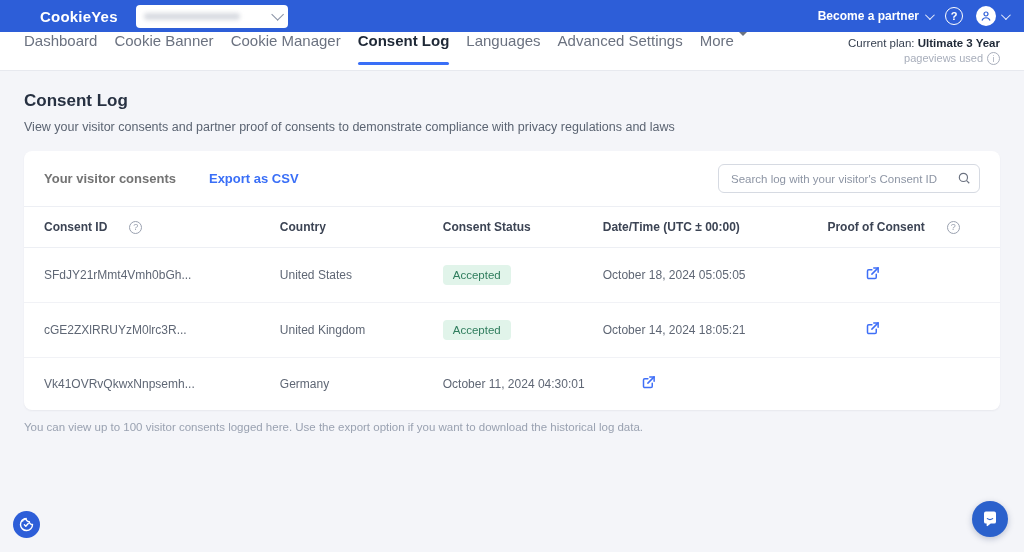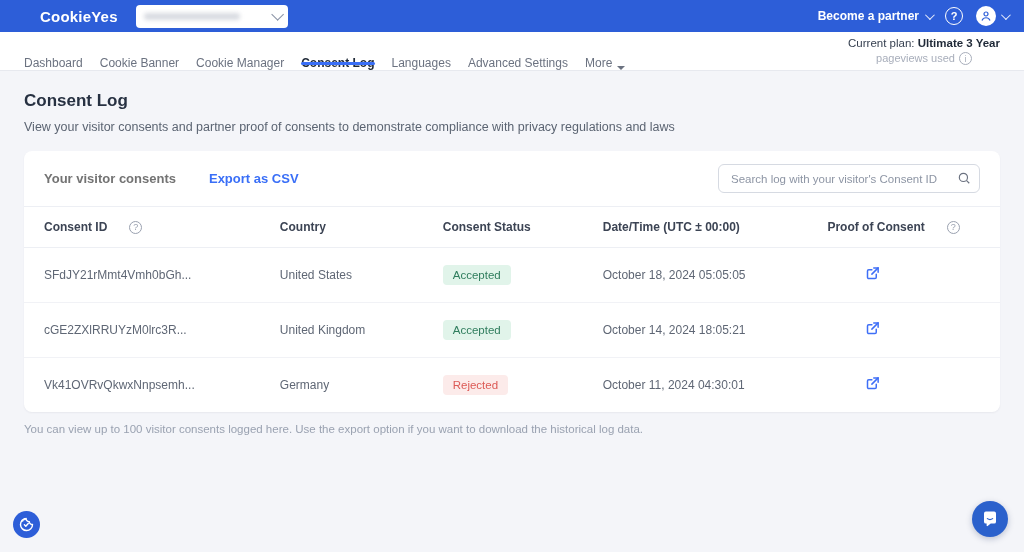--- a/index.html
+++ b/index.html
@@ -20,29 +20,29 @@
     transform:rotate(45deg) translateY(-2px); }
   .help-circle { width:18px; height:18px; border:1.5px solid #fff; border-radius:50%; color:#fff;
     font-size:11px; font-weight:bold; display:flex; align-items:center; justify-content:center; cursor:pointer; }
   .avatar-wrap { display:flex; align-items:center; gap:5px; cursor:pointer; }
   .avatar { width:20px; height:20px; background:#fff; border-radius:50%; display:flex; align-items:center; justify-content:center; }
   .avatar svg { display:block; }
 
   
   .navbar { height:39px; background:#fff; border-bottom:1px solid #e7e9ef; display:flex; align-items:center; padding:0 24px; }
   .tabs { display:flex; align-items:center; gap:17px; height:100%; }
-  .tab { font-size:12px; color:#6b7280; display:flex; align-items:flex-end; height:100%; position:relative; cursor:pointer; white-space:nowrap; }
+  .tab { font-size:15px; color:#6b7280; display:flex; align-items:flex-start; height:100%; position:relative; cursor:pointer; white-space:nowrap; }
   .tab.active { color:#1f2937; font-weight:bold; }
   .tab.active::after { content:""; position:absolute; left:0; right:0; bottom:5px; height:3px; background:#3a6ff7; border-radius:2px; }
   .tab .caret { width:0; height:0; border-left:4px solid transparent; border-right:4px solid transparent;
     border-top:4px solid #6b7280; margin-left:5px; }
   .plan-block { margin-left:auto; text-align:right; line-height:1.35; }
   .plan-line1 { font-size:11.5px; color:#374151; }
   .plan-line1 b { color:#1f2937; }
-  .plan-line2 { font-size:11px; color:#a8aebb; display:flex; align-items:center; justify-content:center; gap:4px; }
+  .plan-line2 { font-size:11px; color:#a8aebb; display:flex; align-items:center; justify-content:flex-end; gap:4px; }
   .info-circle { width:13px; height:13px; border:1.2px solid #a8aebb; border-radius:50%; font-size:9px;
     display:inline-flex; align-items:center; justify-content:center; color:#a8aebb; font-style:normal; cursor:pointer; }
 
   
   .content { padding:20px 24px 0; }
   .page-title { font-size:17px; font-weight:bold; color:#273142; }
   .page-desc { margin-top:9px; font-size:12.5px; color:#5b6472; }
 
   .card { margin-top:17px; background:#fff; border-radius:8px; box-shadow:0 1px 2px rgba(27,36,64,.06); }
   .card-header { display:flex; align-items:center; padding:13px 20px; }
@@ -211,21 +211,20 @@
             <polyline points="14 3 21 3 21 10"></polyline>
               <line x1="11" y1="13" x2="21" y2="3"></line>
           </svg>
         </button>
       </div>
     </div>
 
     <div class="grid trow">
       <div>Vk41OVRvQkwxNnpsemh...</div>
       <div>Germany</div>
-      <div><span class="badge" data-status="Rejected">Rejected</span></div>
       <div>October 11, 2024 04:30:01</div>
       <div class="proof-cell">
         <button class="proof-btn">
           <svg width="15" height="15" viewBox="0 0 24 24" fill="none" stroke="currentColor" stroke-width="2.4" stroke-linecap="round" stroke-linejoin="round">
             <path d="M18 13v5a2 2 0 0 1-2 2H6a2 2 0 0 1-2-2V8a2 2 0 0 1 2-2h5"></path>
             <polyline points="14 3 21 3 21 10"></polyline>
               <line x1="11" y1="13" x2="21" y2="3"></line>
           </svg>
         </button>
       </div>

